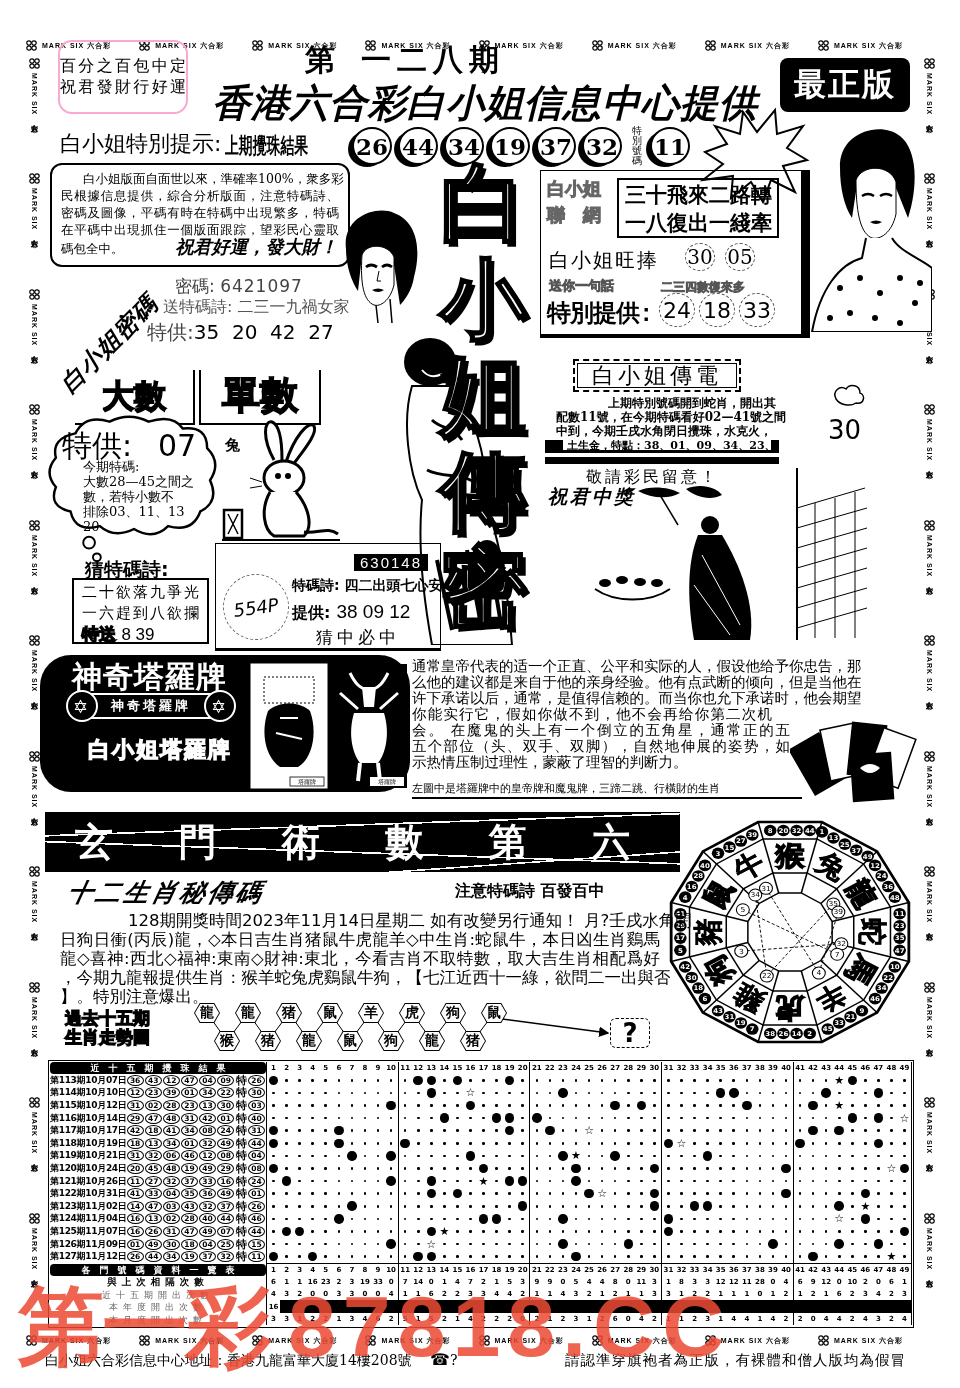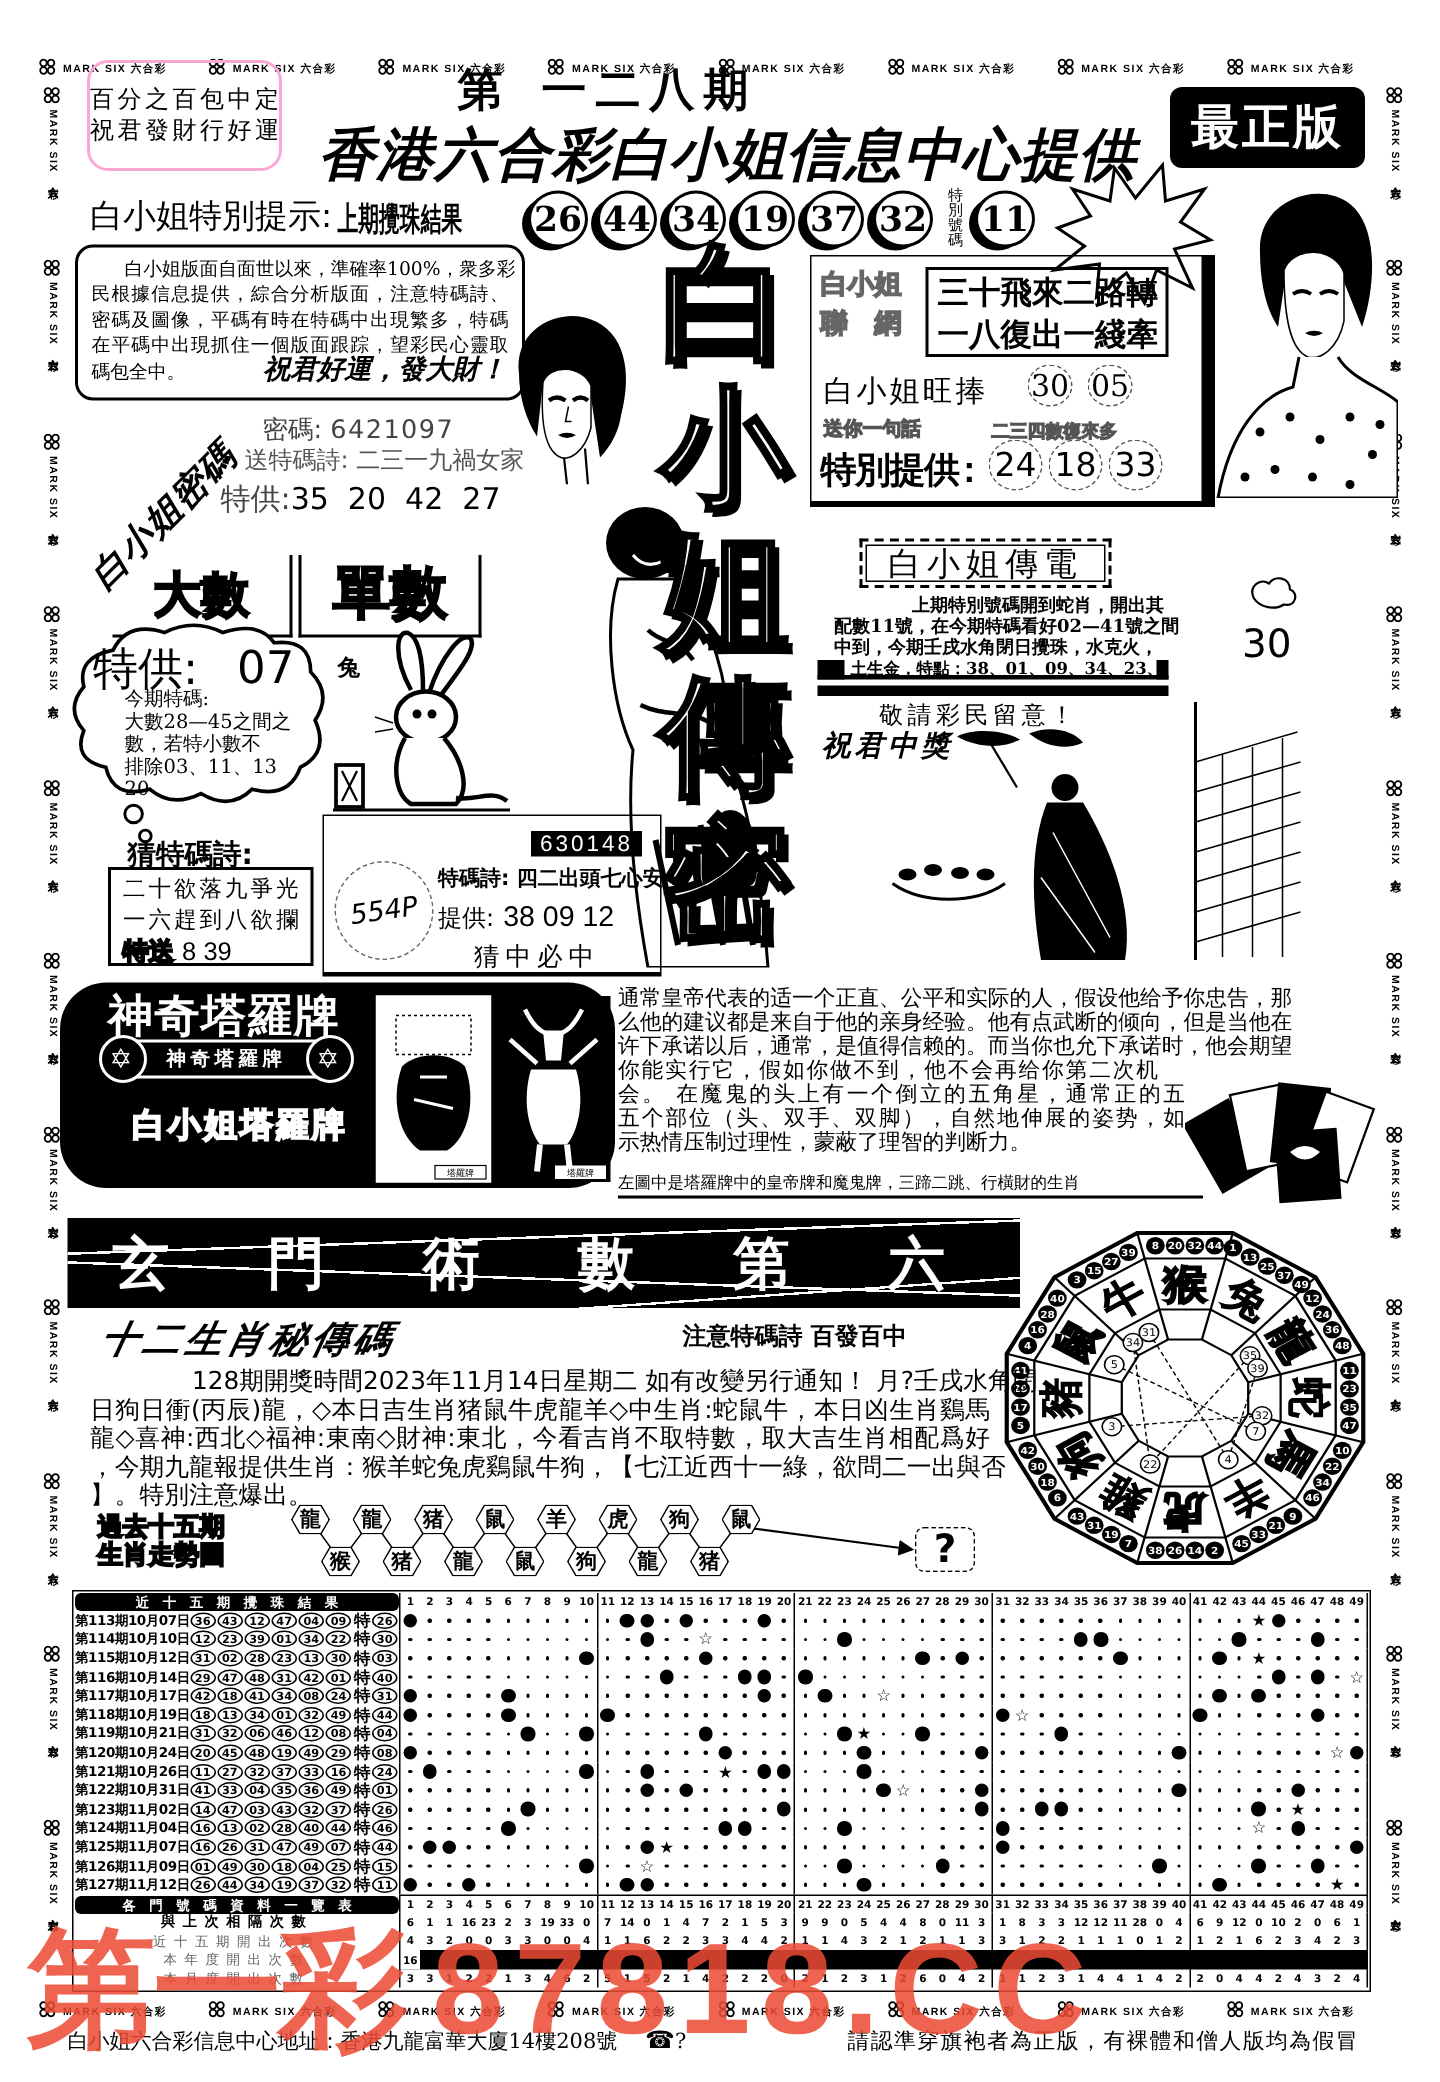--- a/index.html
+++ b/index.html
@@ -668,21 +668,21 @@
     <div style="white-space:nowrap;font-size:17px;"><span style="font-weight:bold;color:#fff;-webkit-text-stroke:1.4px #000;">特送</span> <span class="sans">8 39</span></div>
   </div>
 
   <div class="a" style="left:215px;top:543px;width:226px;height:108px;border:1.5px solid #000;border-bottom-width:3px;">
     <div class="a sans" style="left:138px;top:10px;background:#000;color:#fff;font-size:15px;padding:0 6px;letter-spacing:2px;">630148</div>
     <div class="a" style="left:7px;top:30px;width:66px;height:66px;border:1.5px dashed #666;border-radius:50%;display:flex;align-items:center;justify-content:center;font-size:18px;font-style:italic;transform:rotate(-8deg);">554P</div>
     <div class="a" style="left:76px;top:33px;white-space:nowrap;font-size:14px;font-weight:bold;">
       <span>特碼詩:</span> <span>四二出頭七心安</span>
     </div>
     <div class="a" style="left:76px;top:56px;white-space:nowrap;font-size:19px;">
-      <span style="font-weight:normal;font-size:16px;">提供:</span> <span class="sans">38 09 12</span>
+      <span style="font-weight:bold;font-size:16px;">提供:</span> <span class="sans">38 09 12</span>
     </div>
     <div class="a serif" style="left:100px;top:82px;font-size:17px;letter-spacing:4px;white-space:nowrap;text-align:center;">猜中必中</div>
   </div>
 
   <div class="a" style="left:40px;top:655px;width:370px;height:137px;background:#000;border-radius:31px;">
     <div class="a" style="left:32px;top:2px;color:#fff;font-size:30px;font-weight:bold;white-space:nowrap;letter-spacing:1px;">神奇塔羅牌</div>
     <div class="a" style="left:30px;top:38px;width:162px;height:26px;border:2px solid #fff;border-radius:13px;display:flex;align-items:center;justify-content:center;color:#fff;font-size:13px;font-weight:bold;letter-spacing:3px;">
       <span style="position:absolute;left:-6px;top:-5px;width:32px;height:32px;border:2px solid #fff;border-radius:50%;background:#000;color:#fff;font-size:18px;display:flex;align-items:center;justify-content:center;">✡</span>
       <span>神奇塔羅牌</span>
       <span style="position:absolute;right:-6px;top:-5px;width:32px;height:32px;border:2px solid #fff;border-radius:50%;background:#000;color:#fff;font-size:18px;display:flex;align-items:center;justify-content:center;">✡</span>

